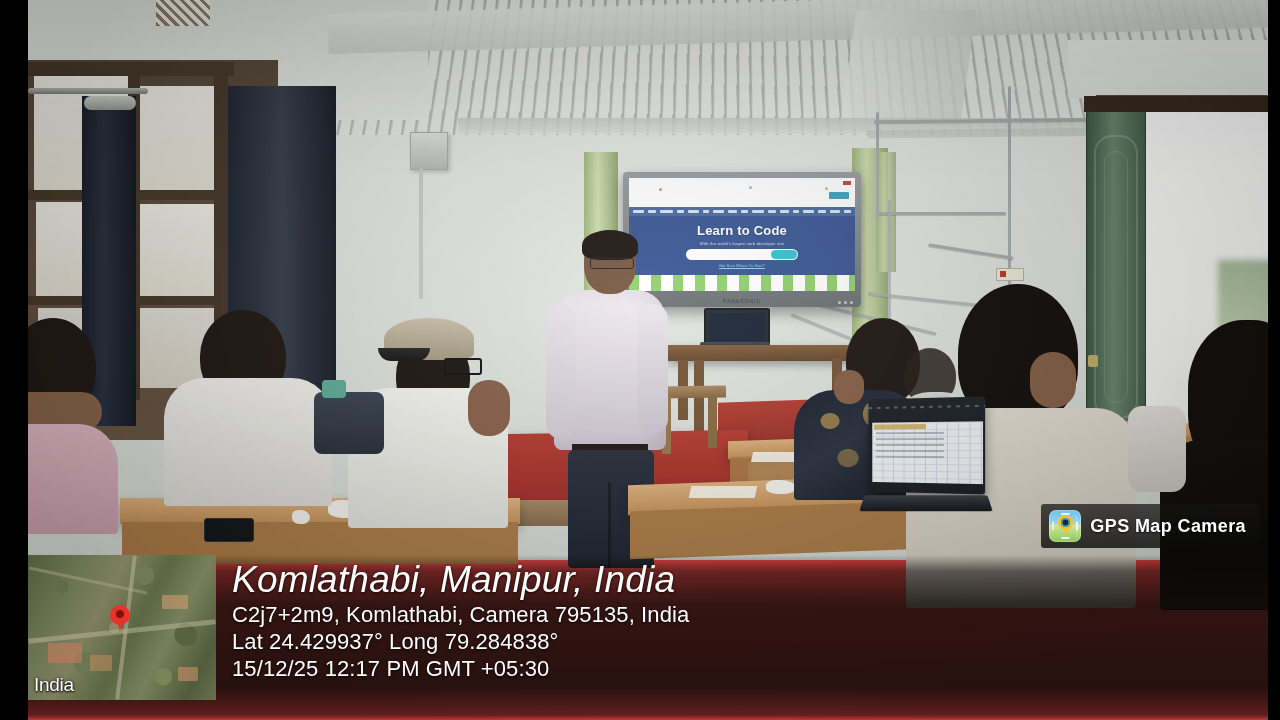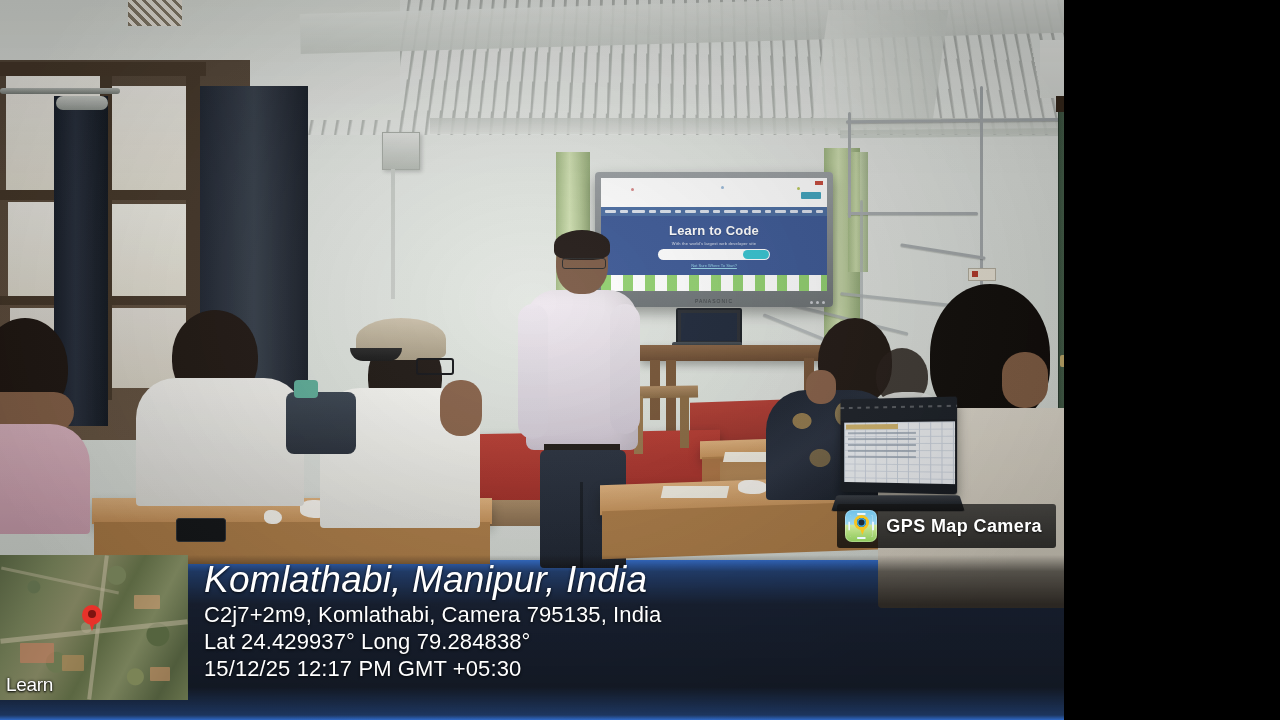--- a/index.html
+++ b/index.html
@@ -1,19 +1,19 @@
 <!DOCTYPE html>
 <html><head>
 <meta charset="utf-8">
 <title>GPS Map Camera Photo</title>
 <style>
   html,body{margin:0;padding:0;background:#000;}
   body{font-family:"Liberation Sans","DejaVu Sans",sans-serif;}
 
-  #stage{position:relative;width:1064px;height:720px;overflow:hidden;background:#3b82f6;}
+  #stage{position:relative;width:1240px;height:720px;overflow:hidden;background:#ef4444;margin-left:28px;}
 
   
   .photo{position:absolute;inset:0;overflow:hidden;
      filter:saturate(0.92) contrast(1.02);}
 
   
   .wall{position:absolute;left:0;top:0;width:1280px;height:560px;
      background:linear-gradient(178deg,#e9ece8 0%,#e3e7e2 35%,#dde2dc 70%,#d2d7d1 100%);}
   
   .cornice{position:absolute;left:430px;top:118px;width:850px;height:16px;
@@ -508,21 +508,21 @@
       <div class="mroad" style="left:96px;top:0;width:4px;height:145px;transform:rotate(7deg);"></div>
       <div class="mroad" style="left:0;top:24px;width:120px;height:3px;transform:rotate(12deg);opacity:.4;"></div>
       <div class="mblock" style="left:20px;top:88px;width:34px;height:20px;background:#c67a5e;"></div>
       <div class="mblock" style="left:62px;top:100px;width:22px;height:16px;background:#b58a5a;"></div>
       <div class="mblock" style="left:134px;top:40px;width:26px;height:14px;background:#cf9b72;"></div>
       <div class="mblock" style="left:150px;top:112px;width:20px;height:14px;background:#c98f66;"></div>
       <div class="pin">
           <i></i>
           <b></b>
         </div>
-      <div class="gwm">Learn</div>
+      <div class="gwm">India</div>
     </div>
 
     <div id="gps-text">
       <div id="gps-title">Komlathabi, Manipur, India</div>
       <div class="gps-line">C2j7+2m9, Komlathabi, Camera 795135, India</div>
       <div class="gps-line">Lat 24.429937° Long 79.284838°</div>
       <div class="gps-line">15/12/25 12:17 PM GMT +05:30</div>
     </div>
   </div>
 

